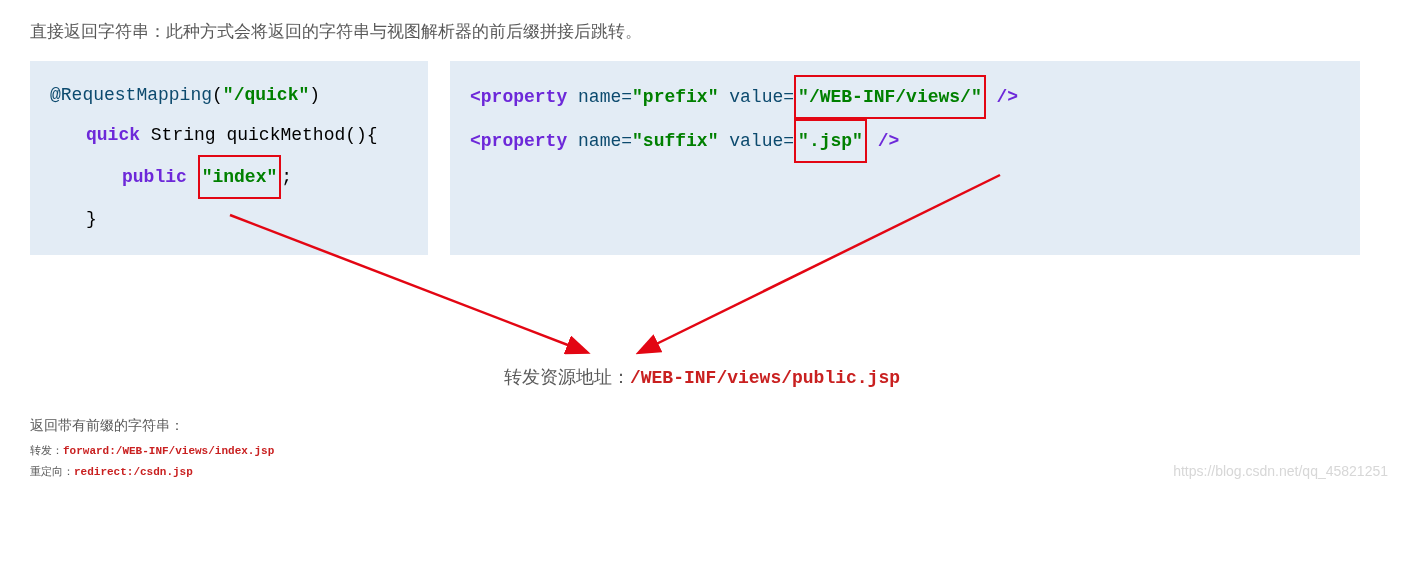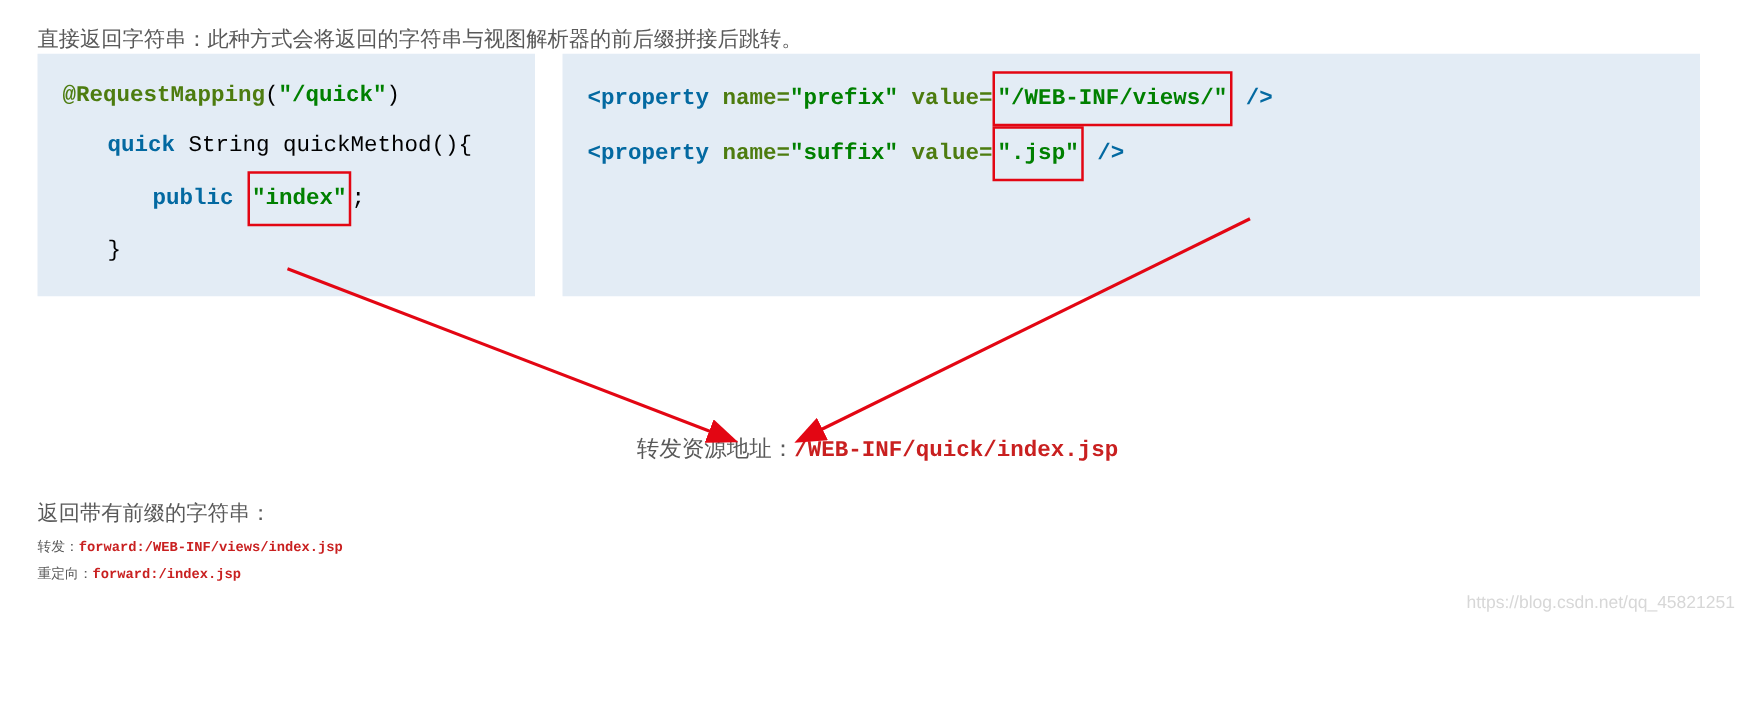--- a/index.html
+++ b/index.html
@@ -6,34 +6,34 @@
   body {
     margin: 0;
     padding: 20px 30px;
     font-family: "Microsoft YaHei", Arial, sans-serif;
     font-size: 17px;
     color: #595959;
     background: #ffffff;
     width: 1404px;
     position: relative;
   }
-  .desc-line { color: #595959; font-size: 17px; }
+  .desc-line { margin-bottom: 18px; color: #595959; font-size: 17px; }
   .panels { display: flex; gap: 22px; margin-bottom: 8px; }
   .code-panel {
     background: #e3ecf5;
     padding: 14px 20px 16px 20px;
     font-family: Consolas, "Courier New", monospace;
     font-size: 18px;
     line-height: 40px;
     position: relative;
   }
   .left-panel  { width: 398px; }
   .right-panel { width: 910px; }
-  .kw-blue   { color: #0369a1; font-weight: bold; }
-  .kw-maroon { color: #4d7c0f; font-weight: bold; }
+  .kw-blue   { color: #6d28d9; font-weight: bold; }
+  .kw-maroon { color: #0c4a6e; font-weight: normal; }
   .kw-green  { color: #008000; font-weight: bold; }
   .kw-black  { color: #000; }
   .redbox {
     border: 2.5px solid #e30613;
     padding: 0 2px;
     display: inline-block;
   }
   .indent1 { padding-left: 36px; }
   .indent2 { padding-left: 72px; }
   .svg-overlay {
@@ -42,28 +42,28 @@
     pointer-events: none;
   }
   .result-row {
     text-align: center;
     margin-top: 110px;
     margin-bottom: 28px;
     font-size: 18px;
   }
   .result-row .zh { color: #595959; text-align: right; }
   .result-row .path { color: #c92020; font-family: Consolas, "Courier New", monospace; font-weight: bold; }
-  .sub-heading { color: #595959; margin: 6px 0 8px 0; font-size: 17px; }
+  .sub-heading { color: #595959; margin: 6px 0 8px 0; font-size: 14px; }
   .prefix-line { margin: 6px 0; font-size: 11px; }
   .prefix-line .zh { color: #595959; }
   .prefix-line .code { color: #c92020; font-family: Consolas, "Courier New", monospace; font-weight: bold; }
   .watermark {
     position: absolute;
     right: 16px;
-    bottom: 3px;
+    bottom: 26px;
     color: #d7d7d7;
     font-size: 14px;
     font-family: Arial, sans-serif;
   }
 </style>
 </head>
 <body>
 
 <div class="desc-line">直接返回字符串：此种方式会将返回的字符串与视图解析器的前后缀拼接后跳转。</div>
 
@@ -97,26 +97,26 @@
   <defs>
     <marker id="arrowhead" markerWidth="10" markerHeight="8" refX="8" refY="4" orient="auto">
       <polygon points="0 0, 10 4, 0 8" fill="#e30613"></polygon>
     </marker>
   </defs>
   <line x1="230" y1="215" x2="586" y2="352" stroke="#e30613" stroke-width="2.5" marker-end="url(#arrowhead)"></line>
   <line x1="1000" y1="175" x2="640" y2="352" stroke="#e30613" stroke-width="2.5" marker-end="url(#arrowhead)"></line>
 </svg>
 
 <div class="result-row">
-  <span class="zh">转发资源地址：</span><span class="path">/WEB-INF/quick/index.jsp</span>
+  <span class="zh">转发资源地址：</span><span class="path">/WEB-INF/views/public.jsp</span>
 </div>
 
 <div class="sub-heading">返回带有前缀的字符串：</div>
 
 <div class="prefix-line">
   <span class="zh">转发：</span><span class="code">forward:/WEB-INF/views/index.jsp</span>
 </div>
 
 <div class="prefix-line">
-  <span class="zh">重定向：</span><span class="code">forward:/index.jsp</span>
+  <span class="zh">重定向：</span><span class="code">redirect:/csdn.jsp</span>
 </div>
 
 <div class="watermark">https://blog.csdn.net/qq_45821251</div>
 
 </body></html>

